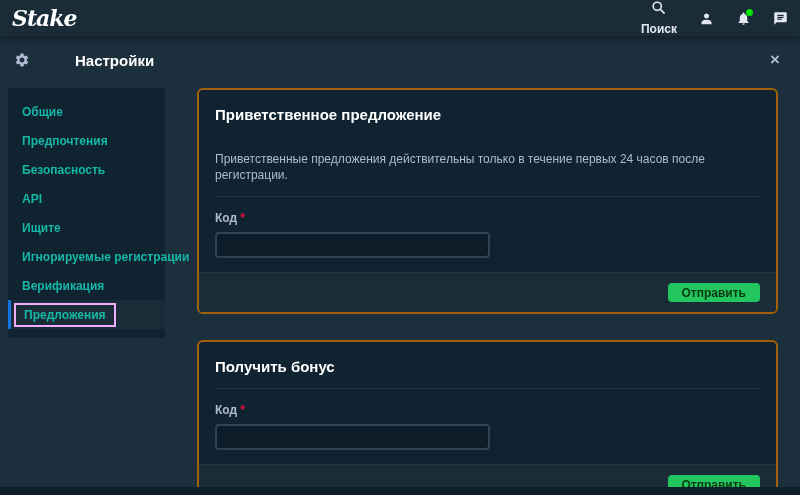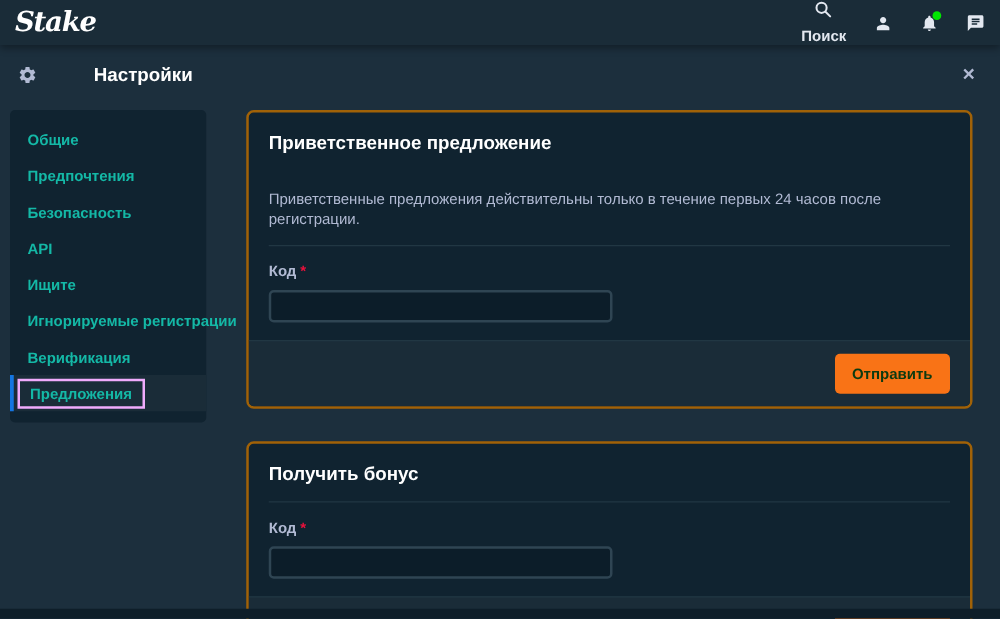--- a/index.html
+++ b/index.html
@@ -85,22 +85,22 @@
   .text-input {
     display:block; margin-top:6px; width:275px; height:26px;
     background:#0c1d29; border:2px solid #2f4553; border-radius:4px;
     color:#ffffff; padding:0 8px; font-size:13px; font-family:inherit; outline:none;
   }
   .card-footer {
     background:#1a2c38; border-top:1px solid #213743;
     padding:10px 16px; display:flex; justify-content:flex-end;
   }
   .submit-btn {
-    background:#f97316; color:#0c3a10; border:none; border-radius:4px;
-    height:32px; padding:0 14px; font-family:inherit; font-size:12px; font-weight:bold;
+    background:#22c55e; color:#0c3a10; border:none; border-radius:4px;
+    height:19px; padding:0 14px; font-family:inherit; font-size:12px; font-weight:bold;
     cursor:pointer;
   }
 
   .bottom-strip {
     position:absolute; left:0; bottom:0; width:100%; height:8px; background:#0e1e29;
   }
 </style>
 </head>
 <body>
 

